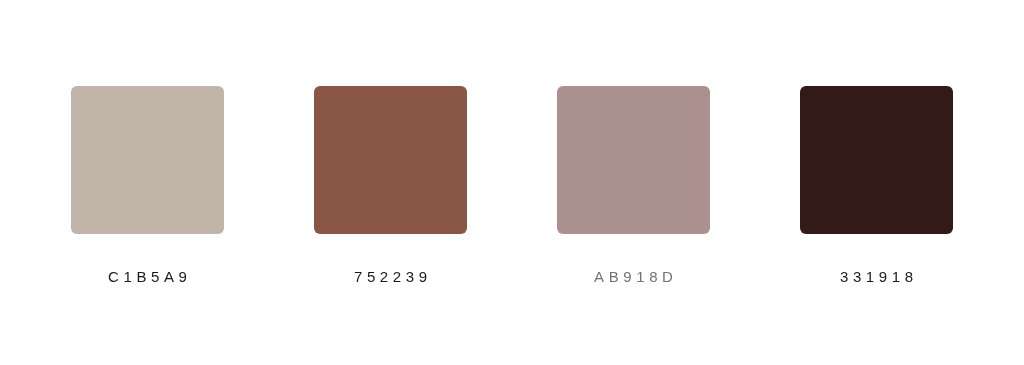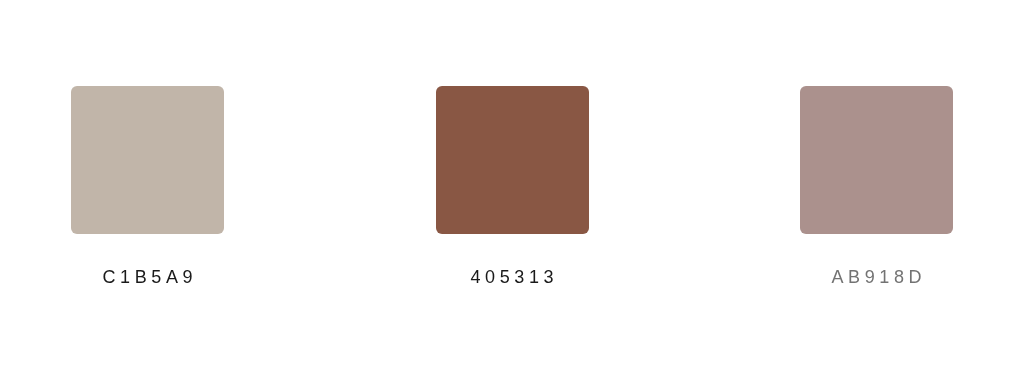--- a/index.html
+++ b/index.html
@@ -44,21 +44,21 @@
   .swatch-chip {
     width: 153px;
     height: 148px;
     border-radius: 6px;
     display: block;
   }
 
   .swatch-label {
     margin-top: 33px;
     font-family: "Liberation Sans", sans-serif;
-    font-size: 18px;
+    font-size: 15px;
     font-weight: 400;
     line-height: 20px;
     letter-spacing: 4.6px;
     text-indent: 4.6px;
     color: #1A1A1A;
     text-align: left;
     white-space: nowrap;
   }
 </style>
 </head>
@@ -68,23 +68,27 @@
   <div id="swatch-row">
 
     <div class="swatch-cell">
       <div class="swatch-chip" style="background-color: rgb(193, 181, 169);"></div>
       <div class="swatch-label" style="color: rgb(26, 26, 26);">C1B5A9</div>
     </div>
 
 
     <div class="swatch-cell">
       <div class="swatch-chip" style="background-color: rgb(137, 87, 68);"></div>
-      <div class="swatch-label" style="color: rgb(26, 26, 26);">405313</div>
+      <div class="swatch-label" style="color: rgb(26, 26, 26);">752239</div>
     </div>
 
     <div class="swatch-cell">
       <div class="swatch-chip" style="background-color: rgb(171, 145, 141);"></div>
       <div class="swatch-label" style="color: #737373;">AB918D</div>
     </div>
 
+    <div class="swatch-cell">
+      <div class="swatch-chip" style="background-color: rgb(51, 25, 24);"></div>
+      <div class="swatch-label" style="color: rgb(26, 26, 26);">331918</div>
+    </div>
 
   </div>
 </div>
 
 </body></html>

